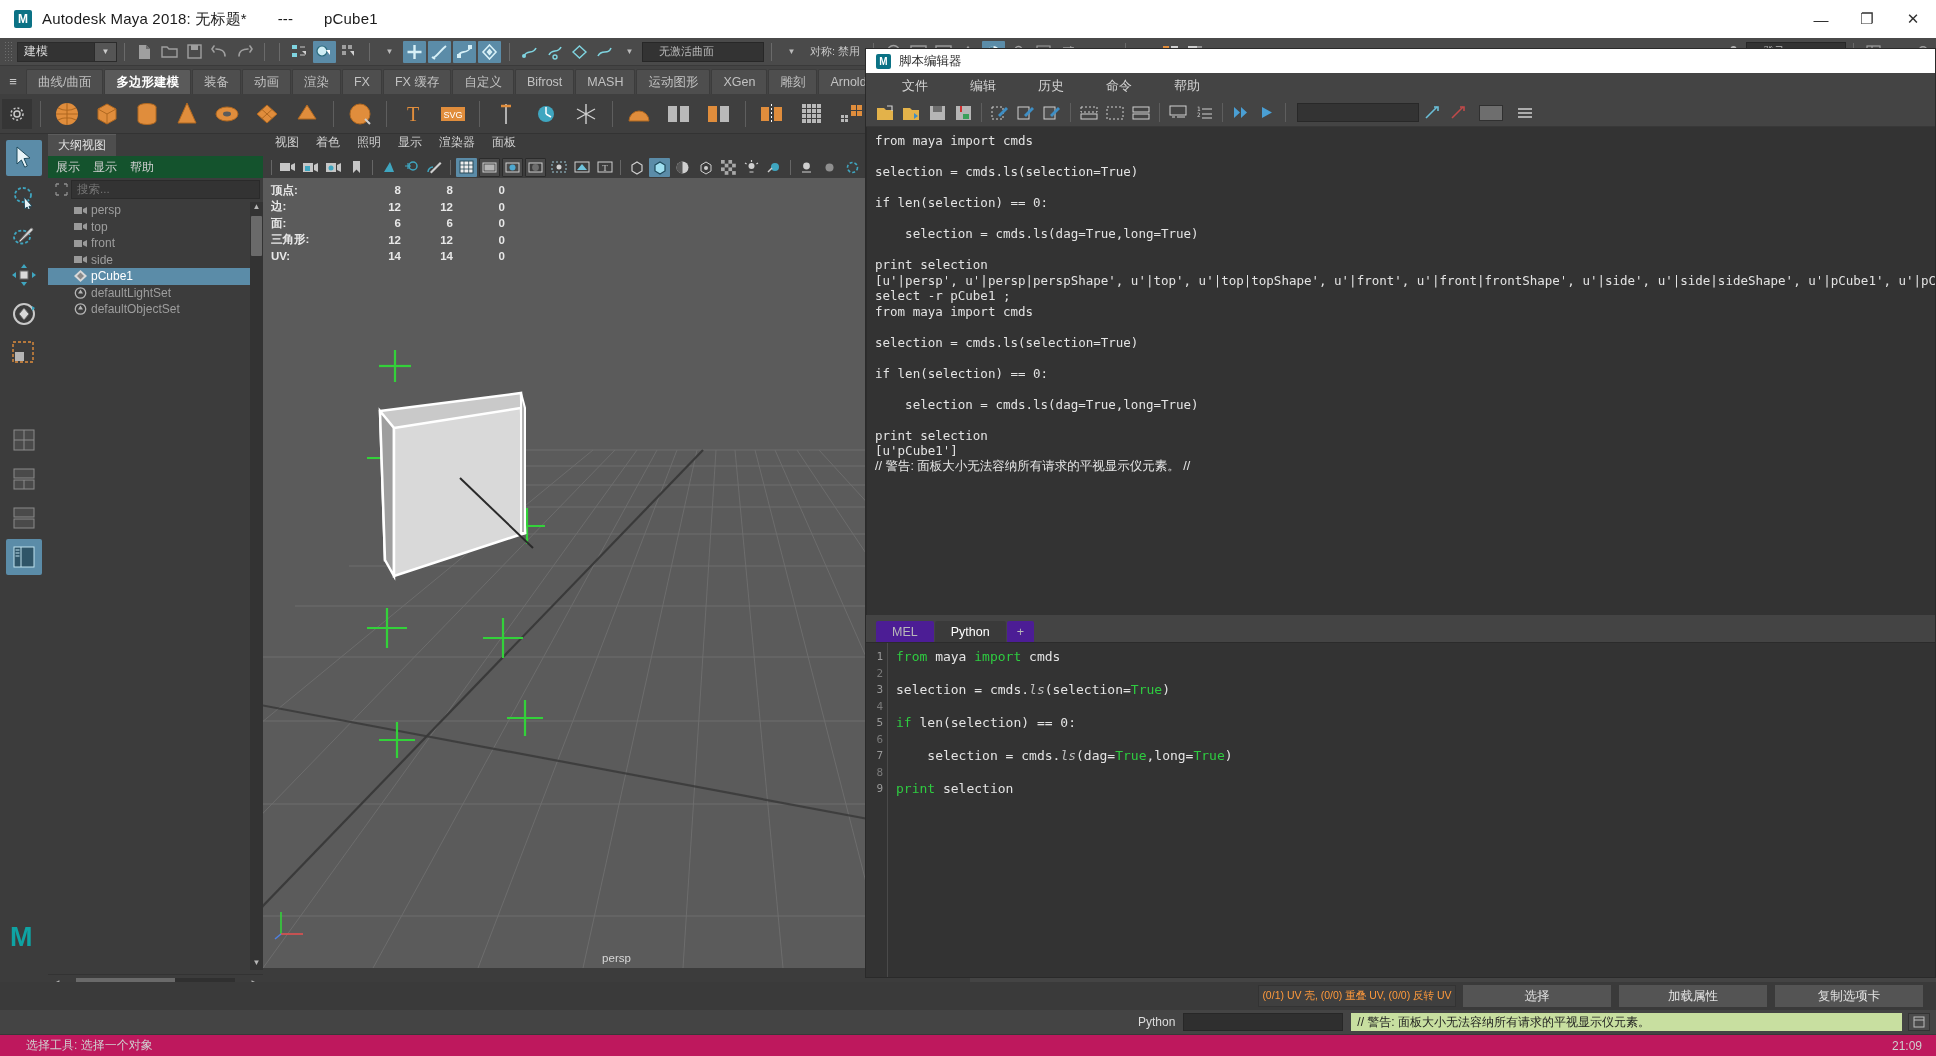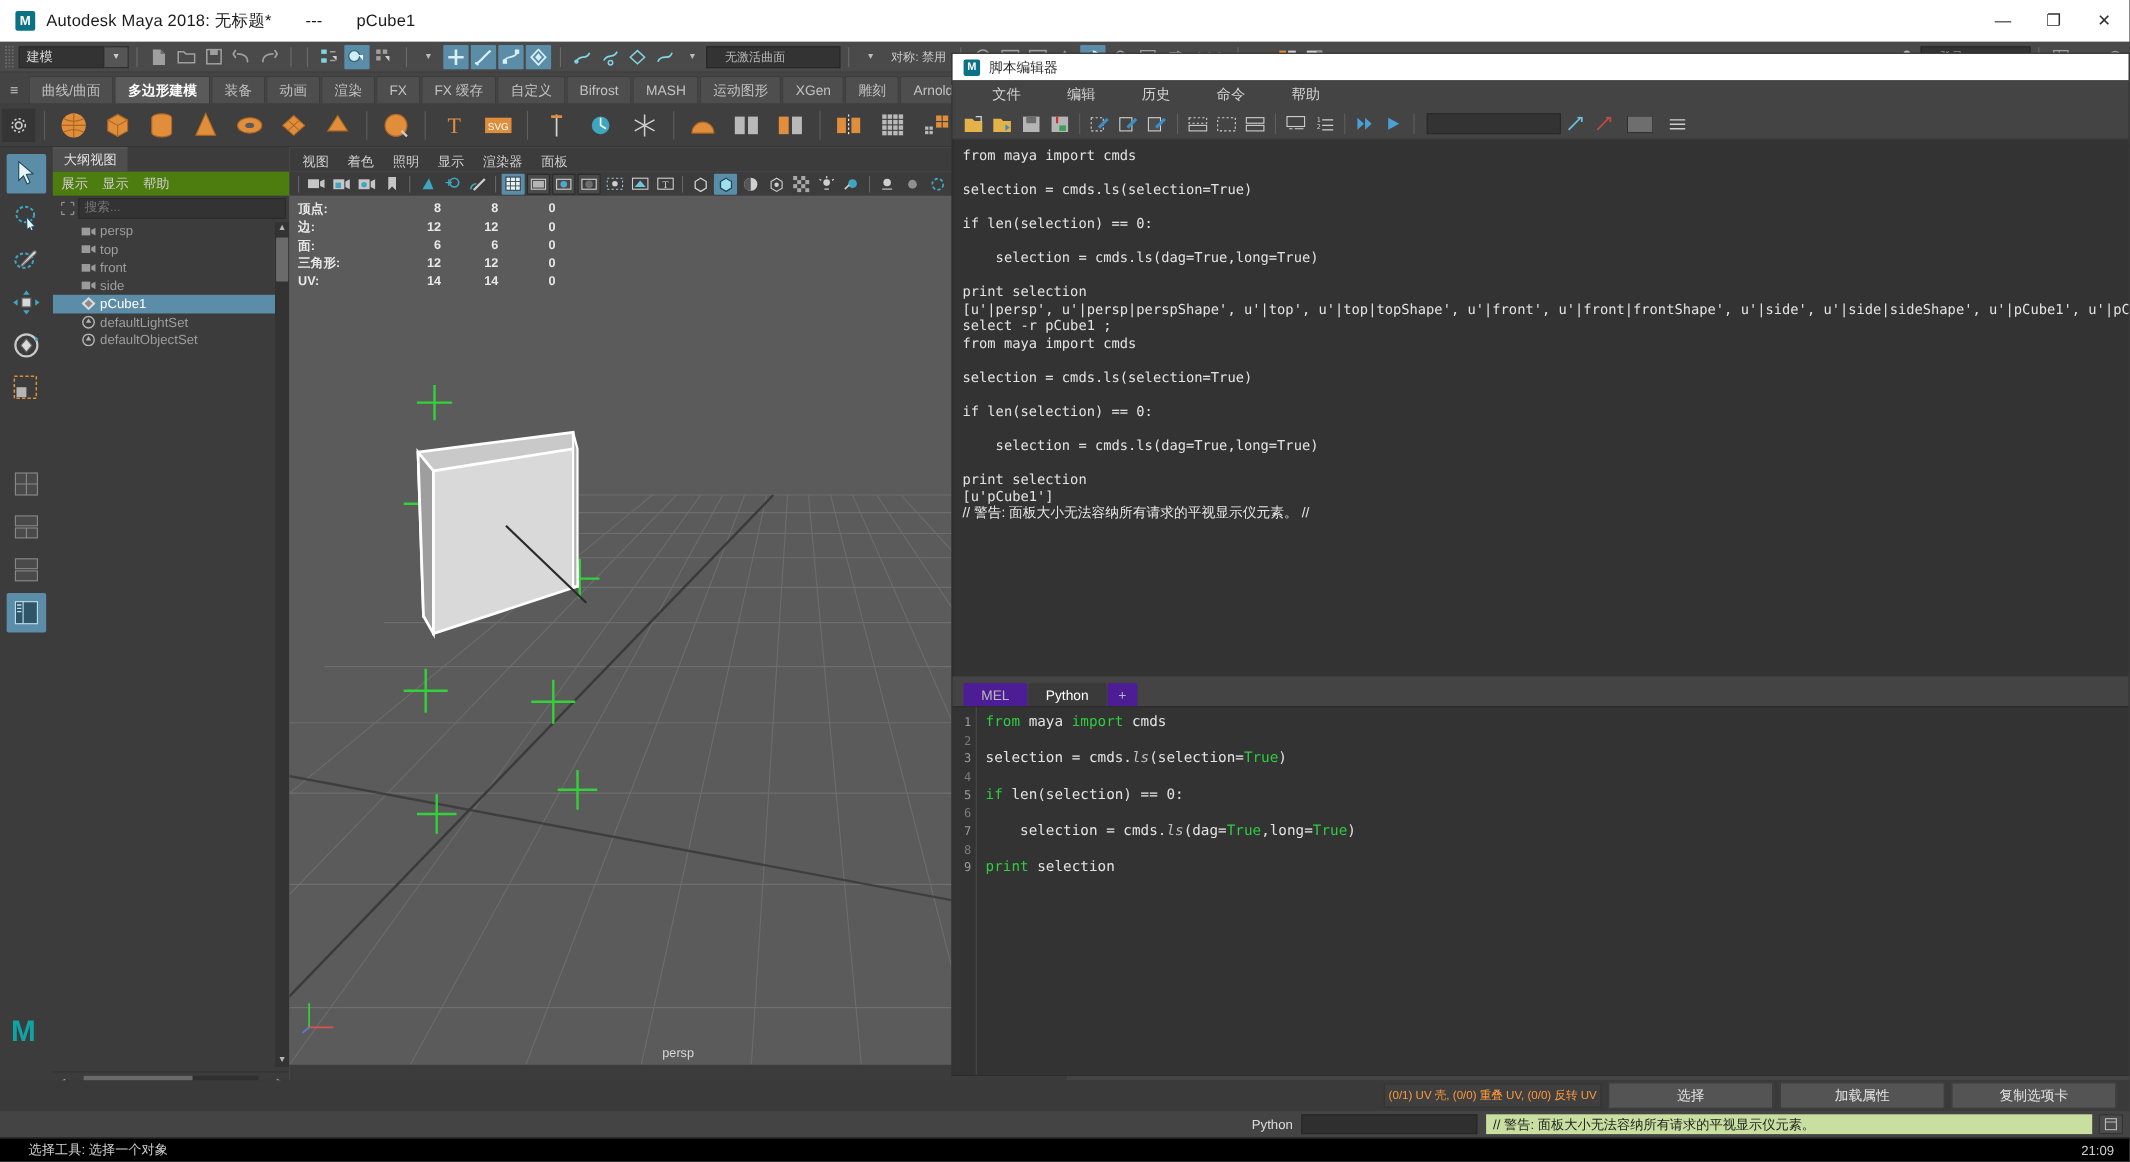--- a/index.html
+++ b/index.html
@@ -108,21 +108,21 @@
     position: absolute; left: 48px; top: 134px; width: 215px; height: 856px;
     background: #3c3c3c; display: flex; flex-direction: column;
   }
   .panel-tabrow { height: 22px; display: flex; align-items: flex-end; }
   .panel-tab {
     height: 22px; padding: 0 10px; font-size: 12px; color: #e0e0e0;
     background: #4e4e4e; display: flex; align-items: center;
     border-top: 1px solid #5c5c5c;
   }
   .panel-menus { height: 22px; display: flex; align-items: center;
-    padding-left: 8px; gap: 13px; background: #4d7c0f; }
+    padding-left: 8px; gap: 13px; background: #14532d; }
   .panel-menus span { font-size: 12px; color: #cfcfcf; }
   .searchrow { height: 22px; display: flex; align-items: center;
     background: #3c3c3c; padding: 0 3px; }
   .search-ico { width: 20px; height: 18px; display:flex; align-items:center;
     justify-content:center; }
   .search-input {
     flex: 1; height: 19px; background: #333; border: 1px solid #2a2a2a;
     color: #9a9a9a; font-size: 11.5px; padding: 0 5px; outline: none;
     font-family: "Liberation Sans", sans-serif;
   }
@@ -157,21 +157,21 @@
   .maya-logo {
     position: absolute; left: 10px; bottom: 38px; width: 30px; height: 30px;
     color: #0fa3a3; font-size: 27px; font-weight: bold; line-height: 30px;
   }
 
   
   .viewport {
     position: absolute; left: 263px; top: 134px; width: 707px; height: 856px;
     background: #5b5b5b; overflow: hidden;
   }
-  .vp-menus { height: 22px; display: flex; align-items: flex-end; gap: 17px;
+  .vp-menus { height: 22px; display: flex; align-items: flex-start; gap: 17px;
     padding-left: 12px; background: #3c3c3c; }
   .vp-menus span { font-size: 12px; color: #cfcfcf; }
   .vp-toolbar { height: 22px; background: #3c3c3c; display: flex;
     align-items: center; padding-left: 4px; }
   .vp-ico { width: 21px; height: 19px; display: flex; align-items: center;
     justify-content: center; margin: 0 1px; border-radius: 1px; }
   .vp-ico.on { background: #5b8ca8; }
   .vp-ico.framed { border: 1px solid #2b2b2b; background: #4a4a4a; }
   .vp-sep { width: 1px; height: 15px; background: #666; margin: 0 4px; }
 
@@ -292,21 +292,21 @@
     background: #c8dfa0; color: #1f1f1f; font-size: 12px;
     display: flex; align-items: center; padding-left: 6px;
   }
   .cmd-end { width: 22px; height: 18px; background: #4b4b4b;
     border: 1px solid #333; margin-right: 6px;
     display:flex;align-items:center;justify-content:center; }
 
   
   .helpline {
     position: absolute; left: 0; bottom: 0; width: 1936px; height: 22px;
-    background: #000000; display: flex; align-items: center;
+    background: #be185d; display: flex; align-items: center;
     border-top: 1px solid #383838;
   }
   .helpline .ht { font-size: 12px; color: #d0d0d0; margin-left: 26px; }
   .helpline .time { margin-left: auto; margin-right: 14px;
     font-size: 12px; color: #cfcfcf; }
 </style>
 </head>
 <body>
 
 <div id="app">

